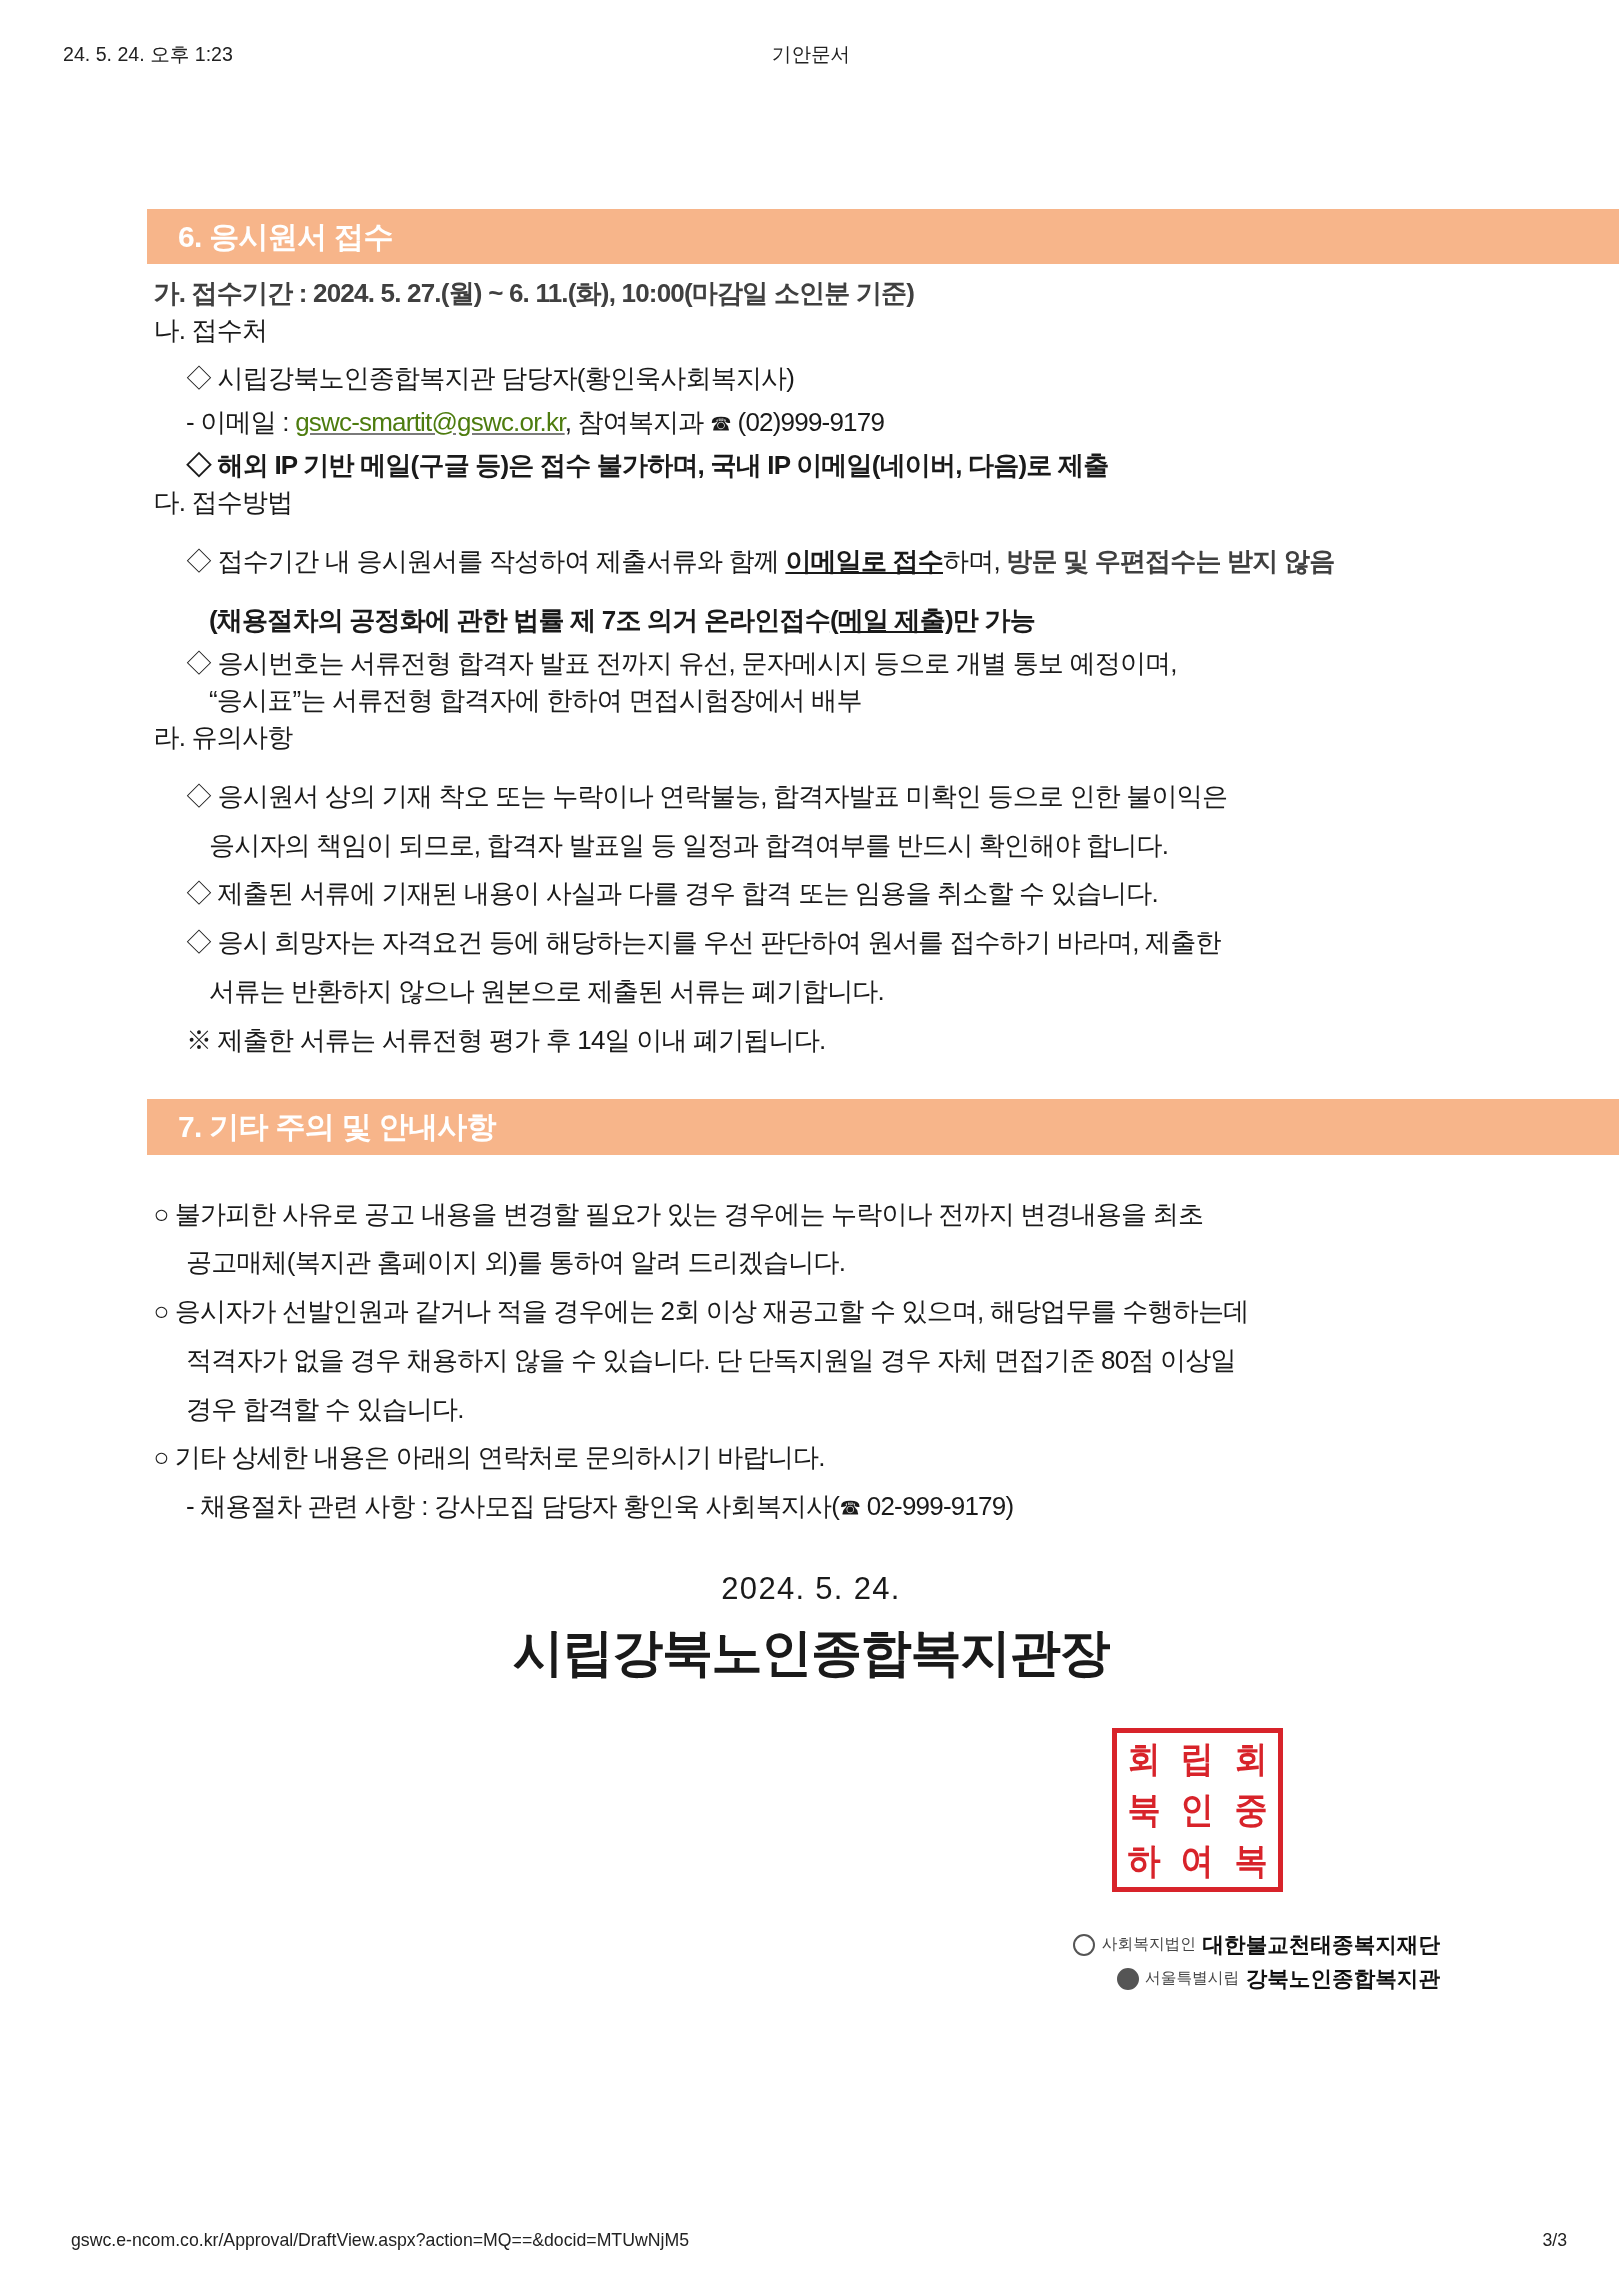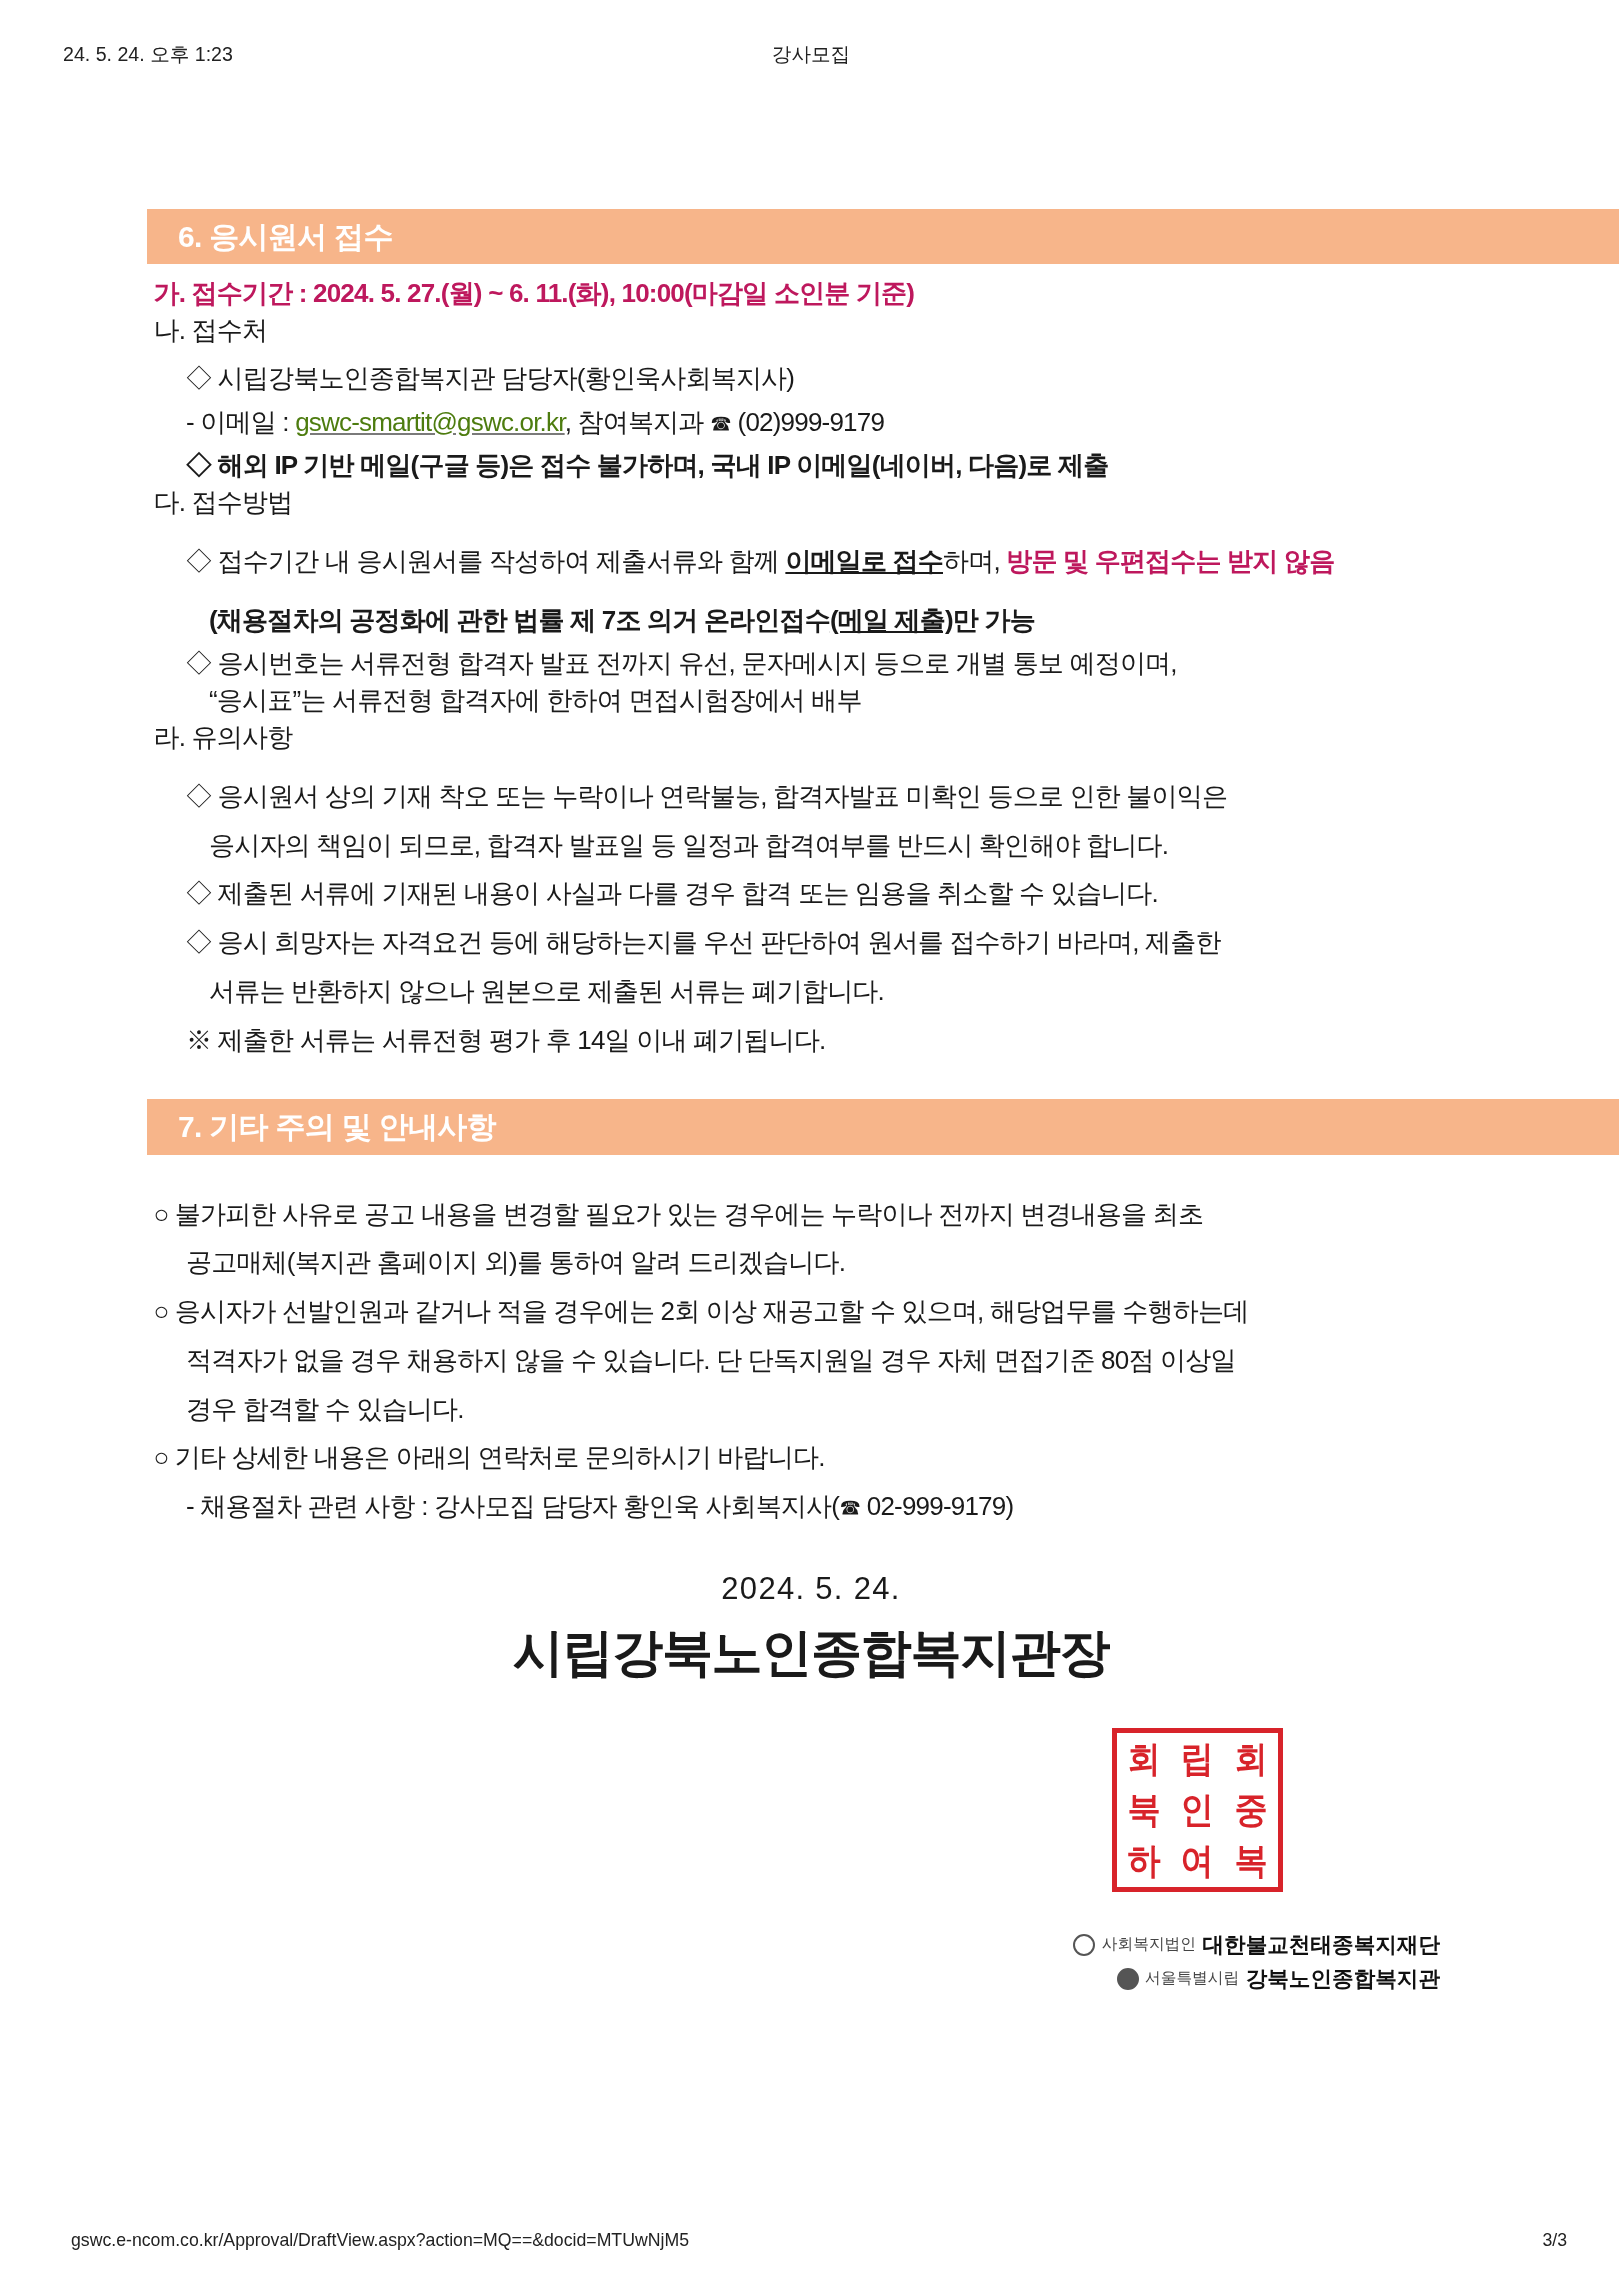--- a/index.html
+++ b/index.html
@@ -84,21 +84,21 @@
     box-sizing: border-box;
     width: 1472px;
   }
   .gap-after-bar { height: 10.5px; }
   .line {
     font-size: 26px;
     line-height: 1.42;
     letter-spacing: -0.8px;
     white-space: nowrap;
   }
-  .red { color: #be185d; }
+  .red { color: #404040; }
   .bold { font-weight: bold; }
   .ul { text-decoration: underline; }
   .indent1 { margin-left: 6.5px; }
   .indent2 { margin-left: 39px; }
   .indent3 { margin-left: 62px; }
   .sp6 { height: 6.5px; }
   .sp10 { height: 11.8px; }
   .sp20 { height: 22px; }
   .sp40 { height: 41px; }
 
@@ -184,21 +184,21 @@
     white-space: nowrap;
   }
 </style>
 </head>
 <body>
 
 <div class="page">
 
   <div class="print-header">
     <div class="ph-left">24. 5. 24. 오후 1:23</div>
-    <div class="ph-center">강사모집</div>
+    <div class="ph-center">기안문서</div>
   </div>
 
   <div class="doc">
 
     <div class="section-bar">6. 응시원서 접수</div>
     <div class="gap-after-bar"></div>
 
     <div class="line red bold indent1">가. 접수기간 : 2024. 5. 27.(월) ~ 6. 11.(화), 10:00(마감일 소인분 기준)</div>
     <div class="line indent1">나. 접수처</div>
     <div class="sp10"></div>

